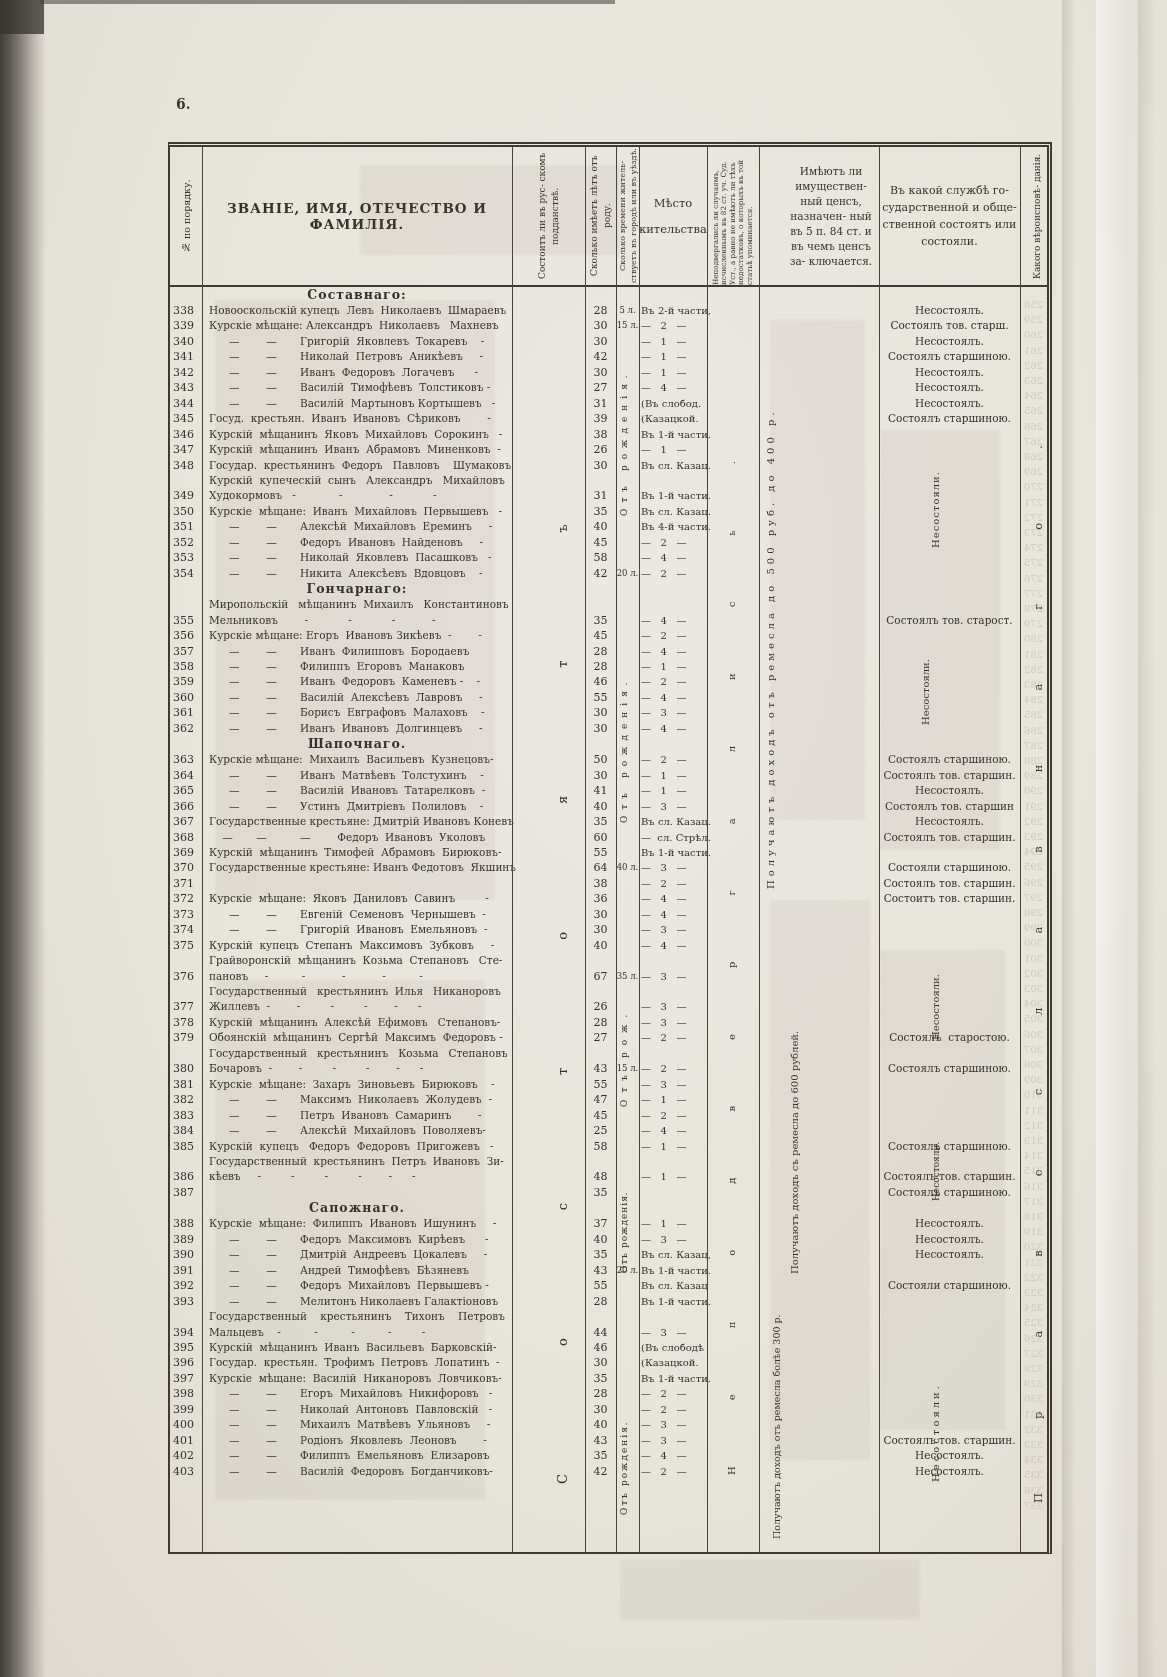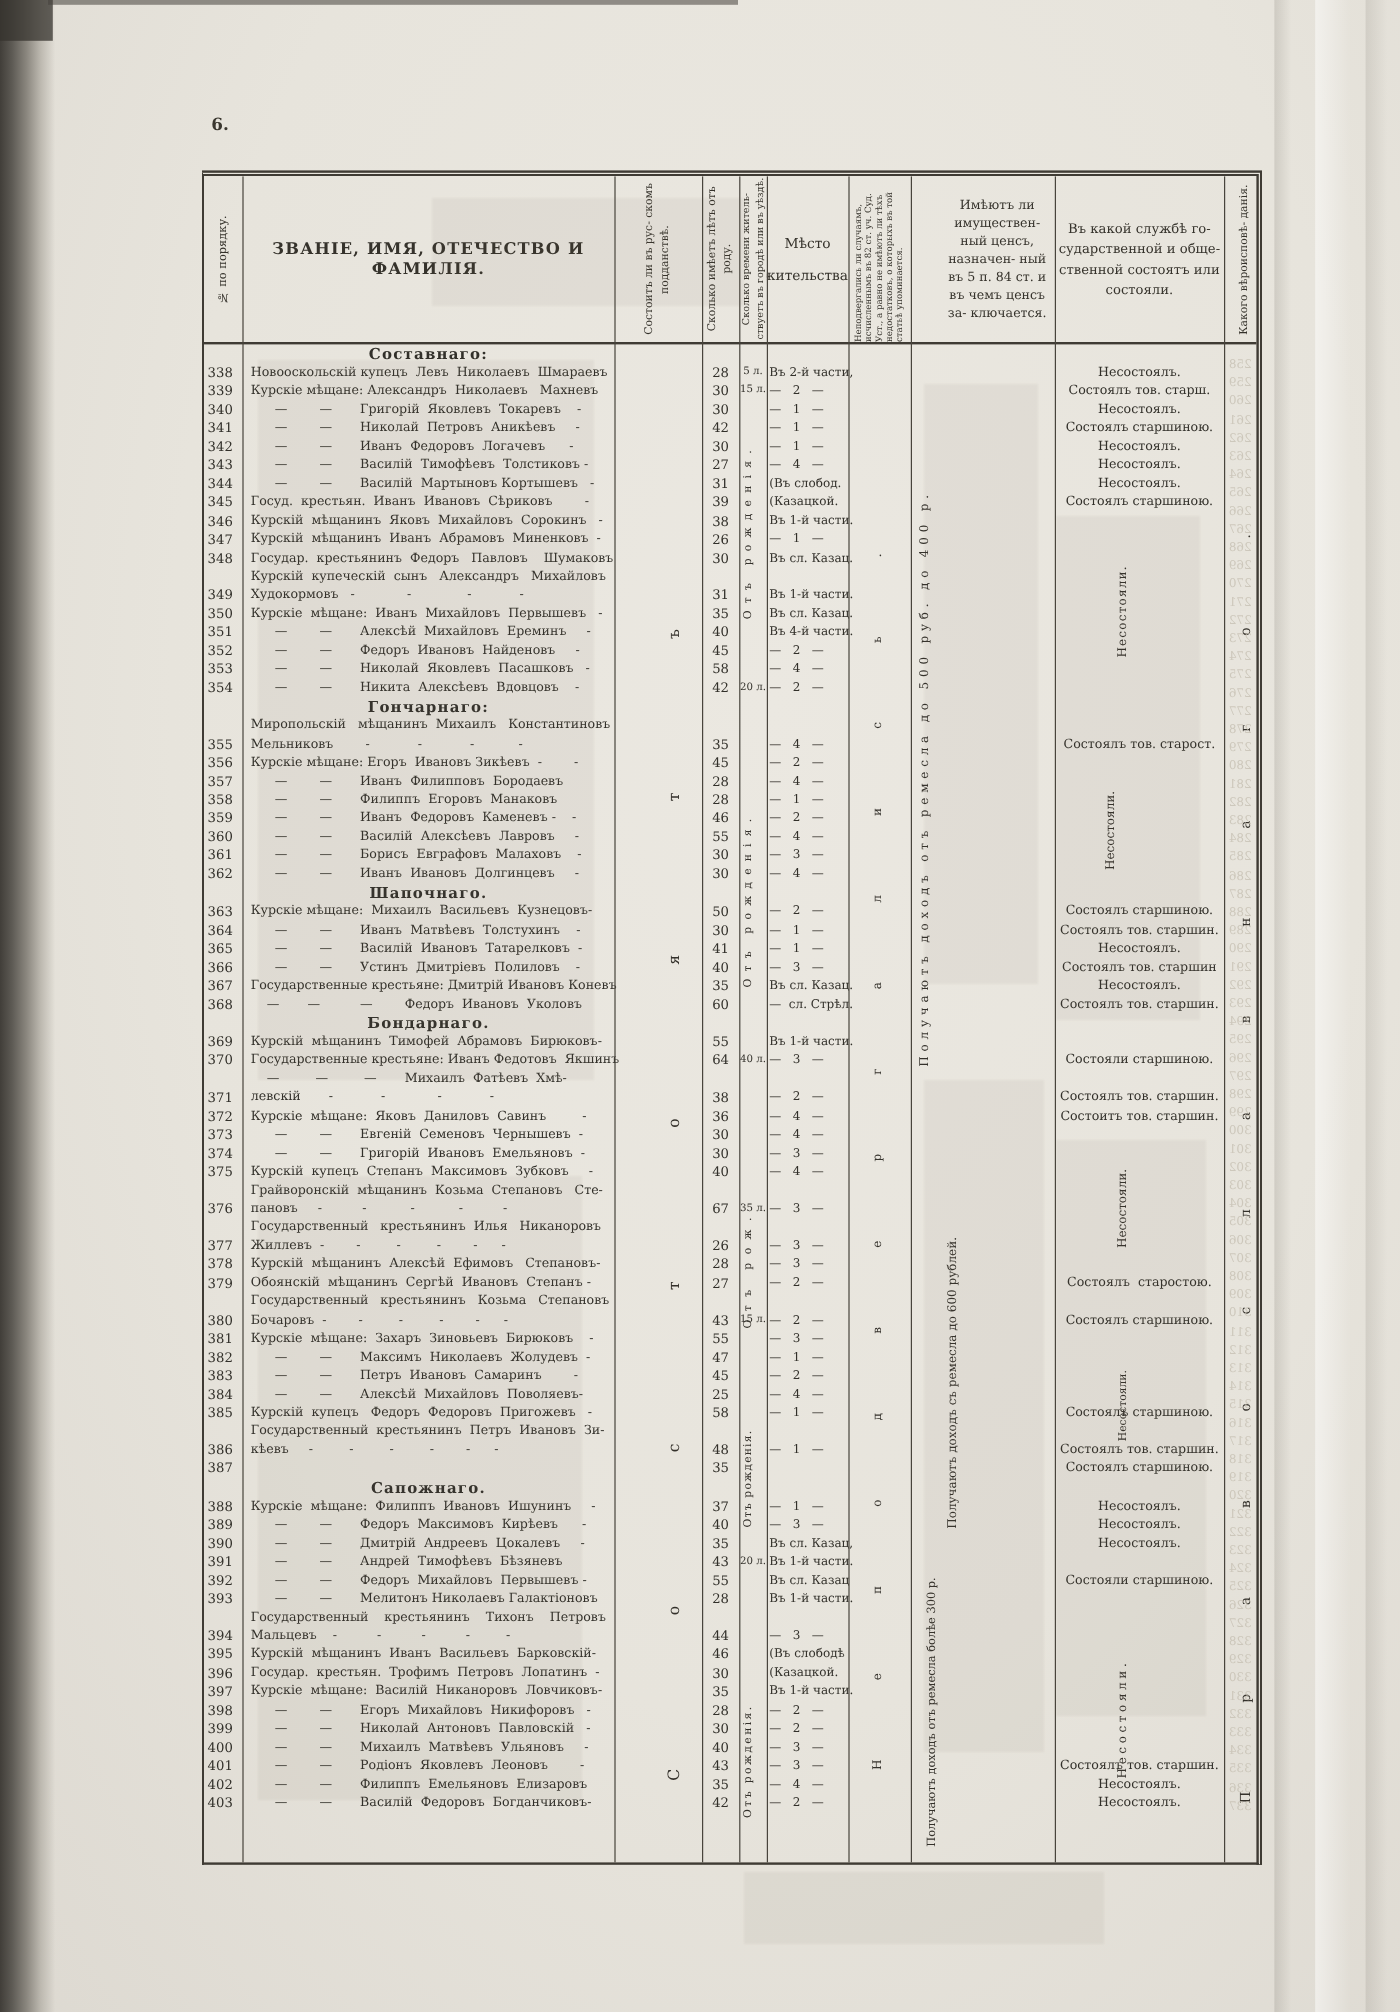--- a/index.html
+++ b/index.html
@@ -331,41 +331,37 @@
         </div>
         <div class="trow">
           <div class="c c-num">368</div>
           <div class="c c-name"><div class="line">    —       —          —        Федоръ  Ивановъ  Уколовъ</div></div>
           <div class="c c-age">60</div>
           <div class="c c-time"></div>
           <div class="c c-place">—  сл. Стрѣл.</div>
           <div class="c c-service">Состоялъ тов. старшин.</div>
         </div>
         <div class="trow">
-          <div class="c c-sec">Бондарнаго.</div>
-        </div>
-        <div class="trow">
           <div class="c c-num">369</div>
           <div class="c c-name"><div class="line">Курскій  мѣщанинъ  Тимофей  Абрамовъ  Бирюковъ-</div></div>
           <div class="c c-age">55</div>
           <div class="c c-time"></div>
           <div class="c c-place">Въ 1-й части.</div>
           <div class="c c-service"></div>
         </div>
         <div class="trow">
           <div class="c c-num">370</div>
           <div class="c c-name"><div class="line">Государственные крестьяне: Иванъ Федотовъ  Якшинъ</div></div>
           <div class="c c-age">64</div>
           <div class="c c-time">40 л.</div>
           <div class="c c-place">—   3   —</div>
           <div class="c c-service">Состояли старшиною.</div>
         </div>
         <div class="trow">
           <div class="c c-num">371</div>
-          <div class="c c-name"><div class="line">    —         —         —       Михаилъ  Фатѣевъ  Хмѣ-</div><div class="line">левскій       -            -             -            -</div></div>
           <div class="c c-age">38</div>
           <div class="c c-time"></div>
           <div class="c c-place">—   2   —</div>
           <div class="c c-service">Состоялъ тов. старшин.</div>
         </div>
         <div class="trow">
           <div class="c c-num">372</div>
           <div class="c c-name"><div class="line">Курскіе  мѣщане:  Яковъ  Даниловъ  Савинъ         -</div></div>
           <div class="c c-age">36</div>
           <div class="c c-time"></div>
@@ -415,21 +411,21 @@
         <div class="trow">
           <div class="c c-num">378</div>
           <div class="c c-name"><div class="line">Курскій  мѣщанинъ  Алексѣй  Ефимовъ   Степановъ-</div></div>
           <div class="c c-age">28</div>
           <div class="c c-time"></div>
           <div class="c c-place">—   3   —</div>
           <div class="c c-service"></div>
         </div>
         <div class="trow">
           <div class="c c-num">379</div>
-          <div class="c c-name"><div class="line">Обоянскій  мѣщанинъ  Сергѣй  Ивановъ  Степанъ -</div></div>
+          <div class="c c-name"><div class="line">Обоянскій  мѣщанинъ  Сергѣй  Максимъ  Федоровъ -</div></div>
           <div class="c c-age">27</div>
           <div class="c c-time"></div>
           <div class="c c-place">—   2   —</div>
           <div class="c c-service">Состоялъ  старостою.</div>
         </div>
         <div class="trow">
           <div class="c c-num">380</div>
           <div class="c c-name"><div class="line">Государственный   крестьянинъ   Козьма   Степановъ</div><div class="line">Бочаровъ  -        -         -         -        -      -</div></div>
           <div class="c c-age">43</div>
           <div class="c c-time">15 л.</div>

